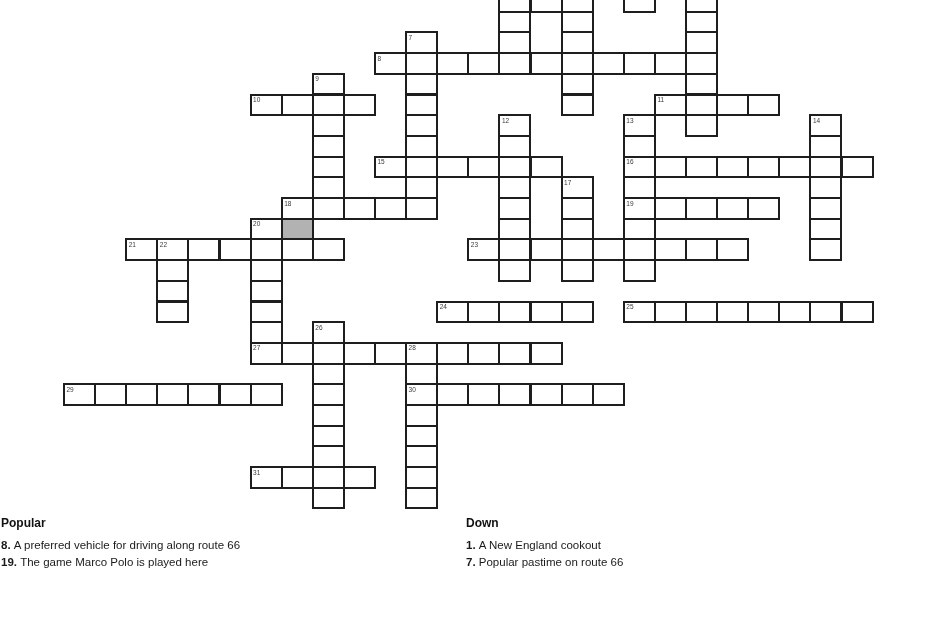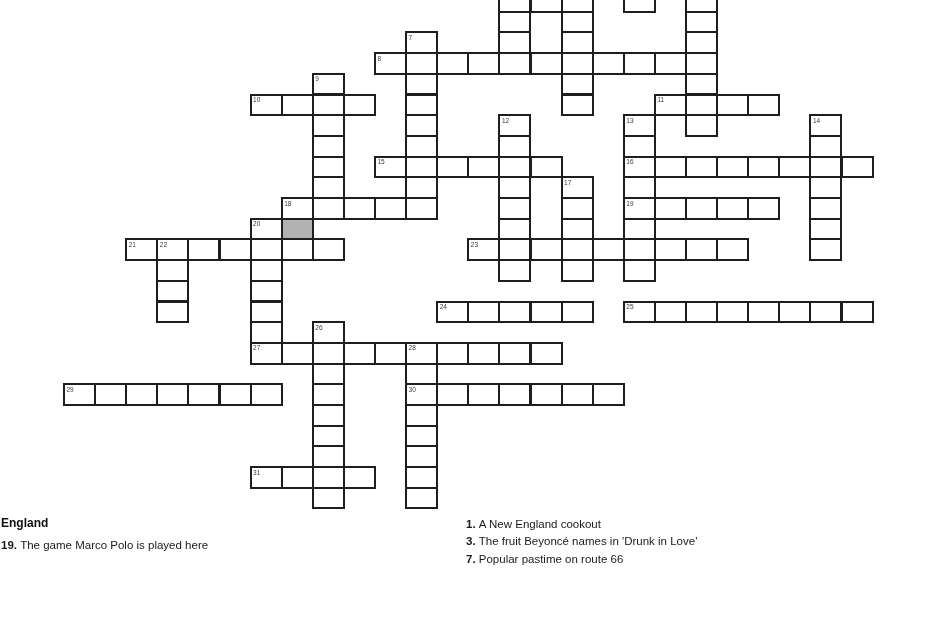--- a/index.html
+++ b/index.html
@@ -237,26 +237,27 @@
       <div class="cell" style="left: 560.6px; top: 383.3px; width: 33.1px; height: 22.7px; border-color: rgb(30, 30, 30); background: rgb(255, 255, 255);"></div>
       <div class="cell" style="left: 591.7px; top: 383.3px; width: 33.1px; height: 22.7px; border-color: rgb(30, 30, 30); background: rgb(255, 255, 255);"></div>
       <div class="cell" style="left: 249.6px; top: 466.1px; width: 33.1px; height: 22.7px; border-color: rgb(30, 30, 30); background: rgb(255, 255, 255);">
         <span class="cellnum" style="color: rgb(58, 58, 58);">31</span>
       </div>
       <div class="cell" style="left: 280.7px; top: 466.1px; width: 33.1px; height: 22.7px; border-color: rgb(30, 30, 30); background: rgb(255, 255, 255);"></div>
       <div class="cell" style="left: 342.9px; top: 466.1px; width: 33.1px; height: 22.7px; border-color: rgb(30, 30, 30); background: rgb(255, 255, 255);"></div>
     </div>
 
   <div id="clues-across" class="clue-col">
-    <div class="clue-heading">England</div>
+    <div class="clue-heading">Popular</div>
     <div class="clue-list">
+        <div class="clue-item"><b>8. </b>A preferred vehicle for driving along route 66</div>
         <div class="clue-item"><b>19. </b>The game Marco Polo is played here</div>
       </div>
   </div>
 
   <div id="clues-down" class="clue-col">
+    <div class="clue-heading">Down</div>
     <div class="clue-list">
         <div class="clue-item"><b>1. </b>A New England cookout</div>
-        <div class="clue-item"><b>3. </b>The fruit Beyoncé names in 'Drunk in Love'</div>
         <div class="clue-item"><b>7. </b>Popular pastime on route 66</div>
       </div>
   </div>
 </div>
 
 </body></html>

